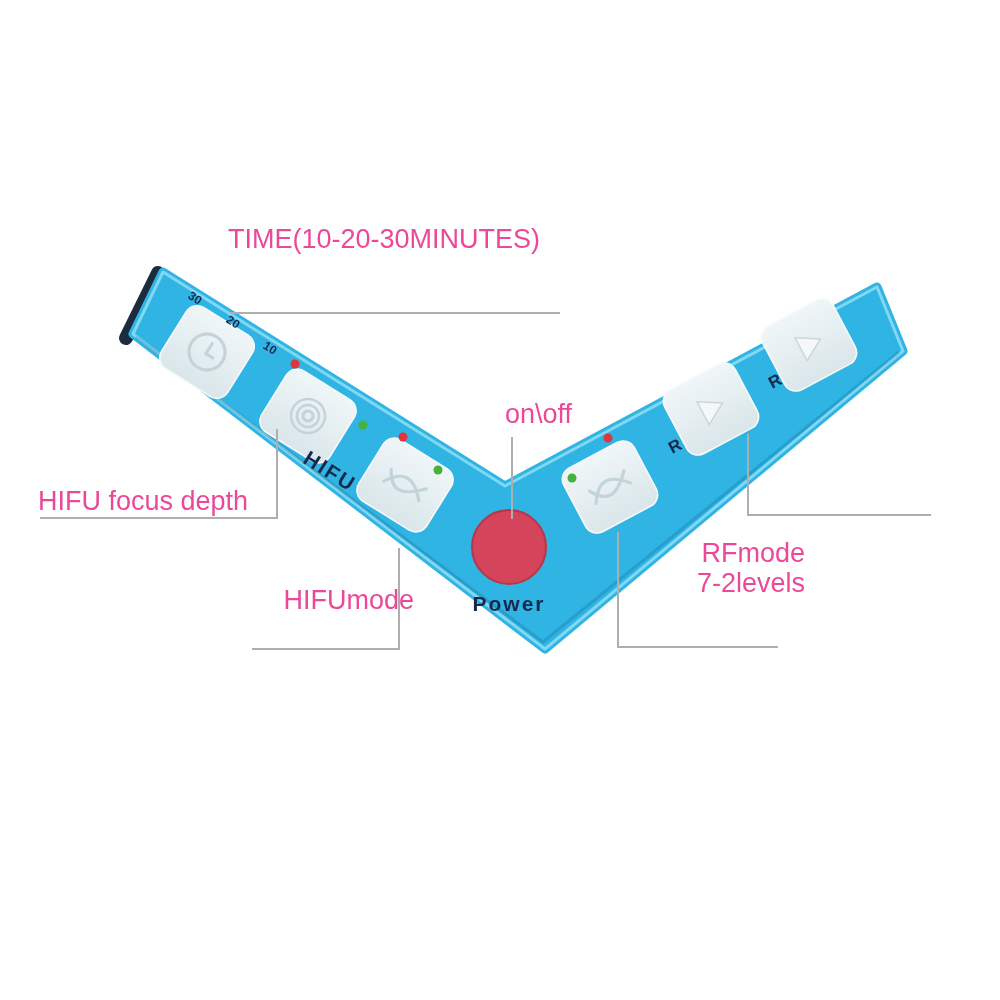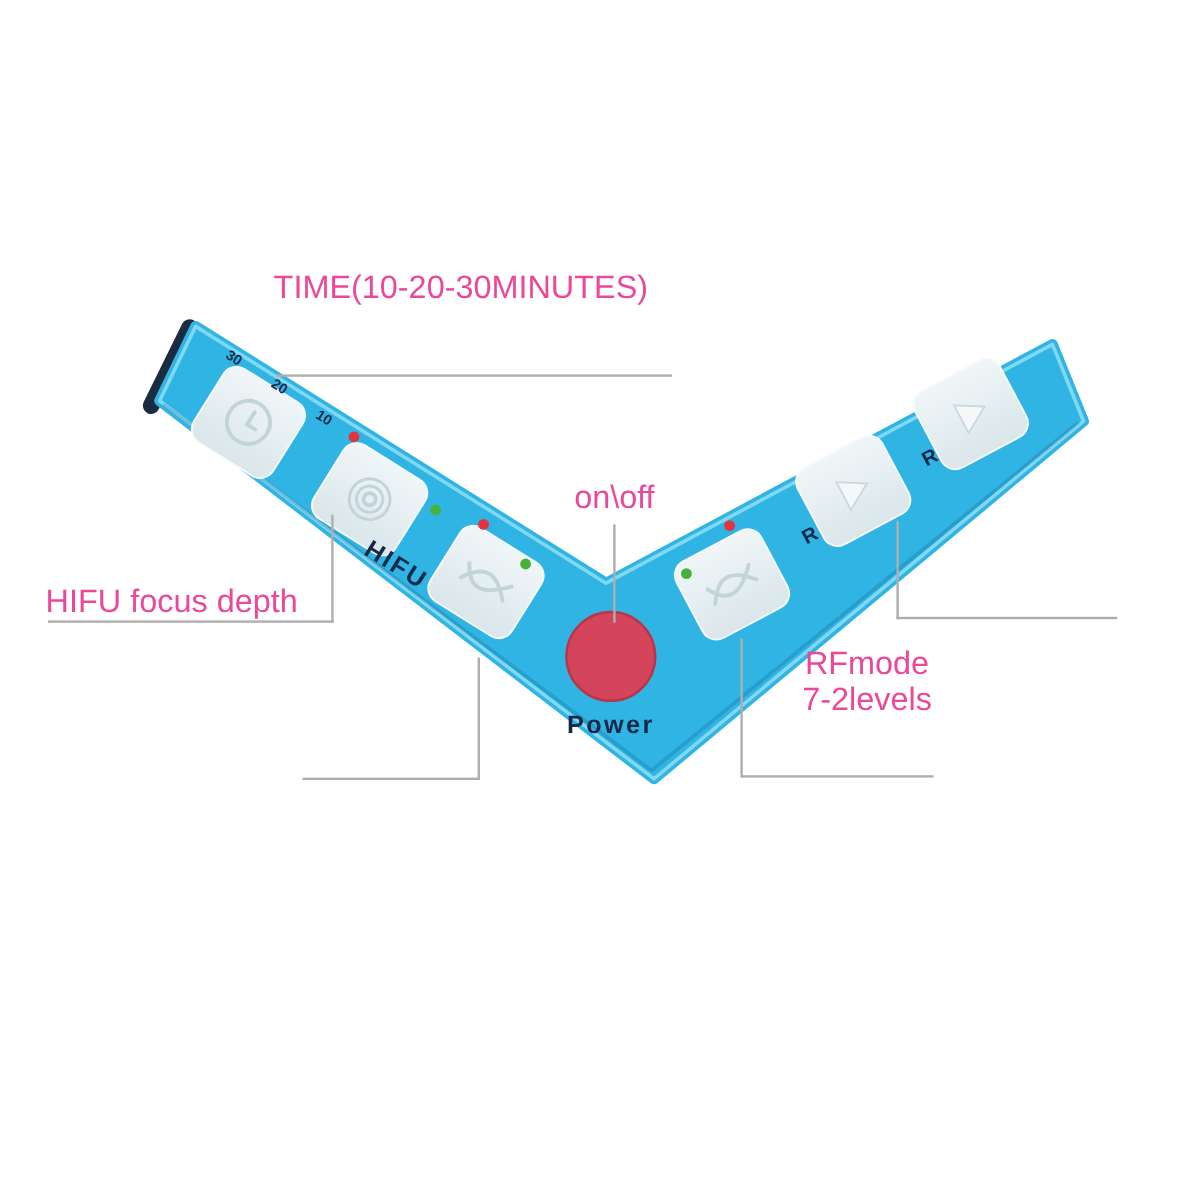--- a/index.html
+++ b/index.html
@@ -36,21 +36,21 @@
   }
 
   
   .ann {
     position: absolute;
     color: #ec4899;
     font-size: 27px;
     line-height: 1.12;
     white-space: nowrap;
   }
-  .ann.center { text-align: center; }
+  .ann.center { text-align: right; }
 
   
   .line {
     position: absolute;
     background: #aeaeae;
   }
 </style>
 </head>
 <body>
 
@@ -135,20 +135,21 @@
     </g>
   </svg>
 
   <div class="ann" style="left:228px; top:224px;">TIME(10-20-30MINUTES)</div>
 
   <div class="ann center" style="left:452px; top:399px; width:120px;">on\off</div>
 
   <div class="ann" style="left:38px; top:486px;">HIFU focus depth</div>
 
   <div class="ann center" style="left:234px; top:585px; width:180px;">
+    <div>HIFUmode</div>
   </div>
 
   <div class="ann center" style="left:640px; top:538px; width:165px;">
     <div>RFmode</div>
     <div>7-2levels</div>
   </div>
 
 
   <div class="line" style="left:230px; top:312px; width:330px; height:2px;"></div>
 

